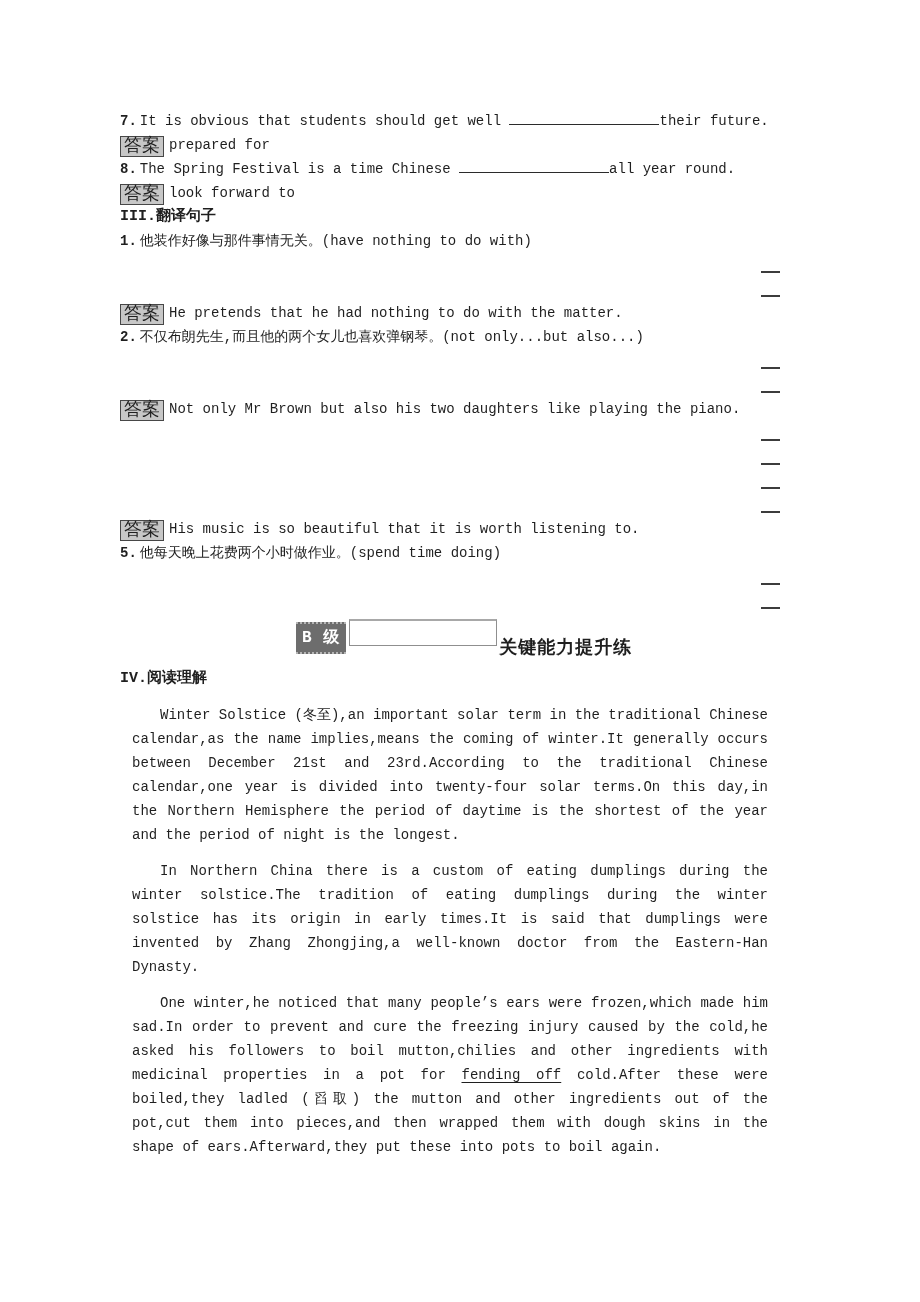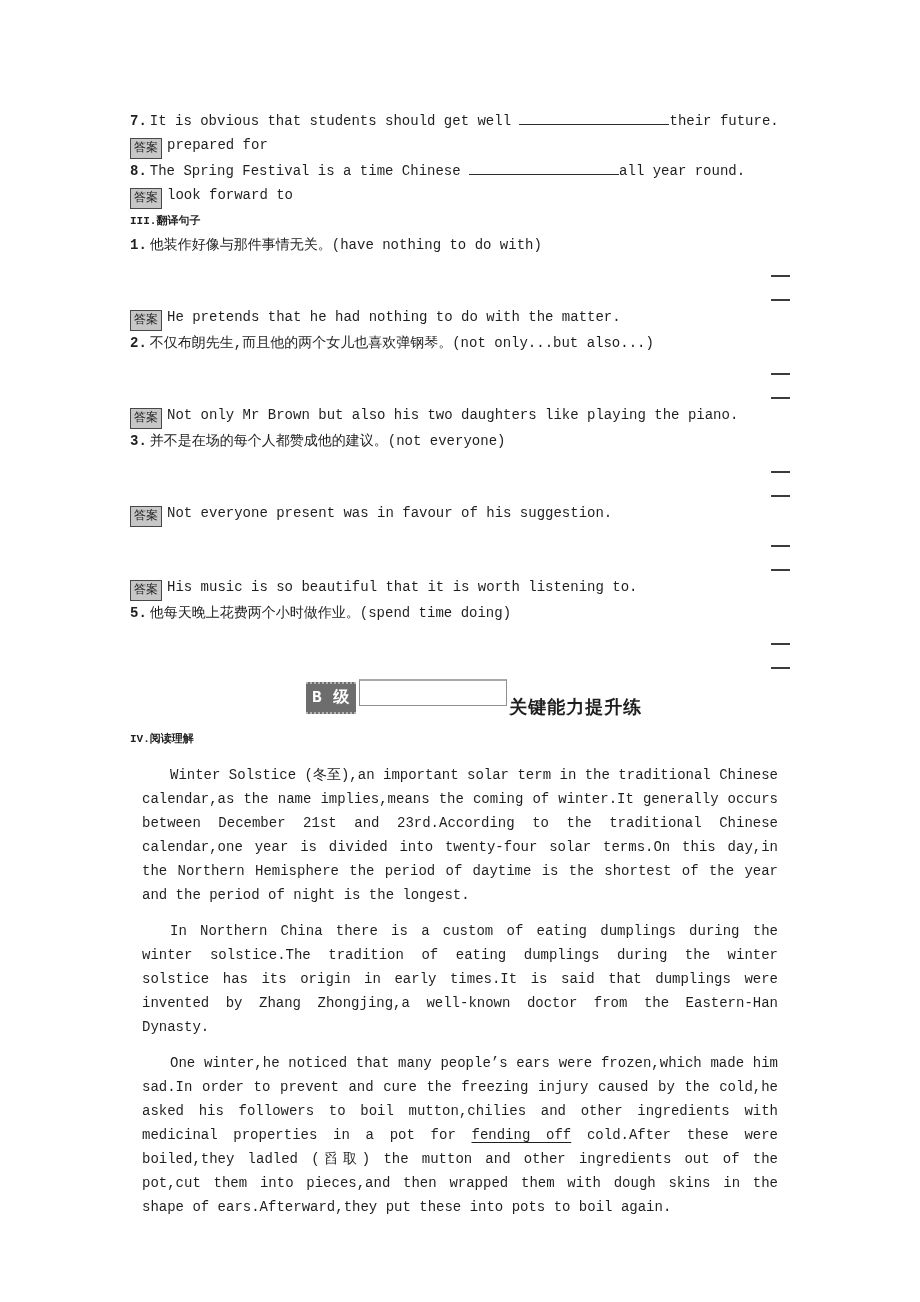--- a/index.html
+++ b/index.html
@@ -5,35 +5,35 @@
   html,body { margin:0; padding:0; background:#ffffff; }
   .sheet {
     position:relative;
     width:920px; height:1302px;
     background:#ffffff;
     overflow:hidden;
     font-family:"Liberation Mono","DejaVu Sans Mono",monospace;
     color:#1f1f1f;
   }
   .content {
-    position:absolute; top:109px; left:130px;
+    position:absolute; top:109px; left:120px;
     width:660px;
     font-size:14px; line-height:24px;
     text-align:justify;
   }
   .line { min-height:24px; white-space:nowrap; }
   .num { font-weight:bold; margin-right:3px; }
-  .heading { font-weight:bold; font-size:11px; }
+  .heading { font-weight:bold; font-size:15px; }
   .ans-tag {
     display:inline-block;
     background:#c7c7c7;
     border:1px solid #474747;
     padding:0 3px;
     line-height:19px;
-    font-size:12px;
+    font-size:18px;
     margin-right:5px;
     vertical-align:-2px;
   }
   .blank {
     display:inline-block;
     width:150px; height:13px;
     border-bottom:1px solid #2b2b2b;
     vertical-align:baseline;
   }
   .blank-line { position:relative; height:24px; }
@@ -106,28 +106,26 @@
 
     <div class="line"><b class="num">2.</b><span class="cn">不仅布朗先生,而且他的两个女儿也喜欢弹钢琴。</span><span>(not only...but also...)</span></div>
     <div class="blank-line">
         <span class="dash"></span>
       </div>
     <div class="blank-line">
         <span class="dash"></span>
       </div>
     <div class="line"><span class="ans-tag">答案</span><span>Not only Mr Brown but also his two daughters like playing the piano.</span></div>
 
-    <div class="line"><b class="num">3.</b><span class="cn">并不是在场的每个人都赞成他的建议。</span><span>(not everyone)</span></div>
     <div class="blank-line">
         <span class="dash"></span>
       </div>
     <div class="blank-line">
         <span class="dash"></span>
       </div>
-    <div class="line"><span class="ans-tag">答案</span><span>Not everyone present was in favour of his suggestion.</span></div>
 
     <div class="blank-line">
         <span class="dash"></span>
       </div>
     <div class="blank-line">
         <span class="dash"></span>
       </div>
     <div class="line"><span class="ans-tag">答案</span><span>His music is so beautiful that it is worth listening to.</span></div>
 
     <div class="line"><b class="num">5.</b><span class="cn">他每天晚上花费两个小时做作业。</span><span>(spend time doing)</span></div>

